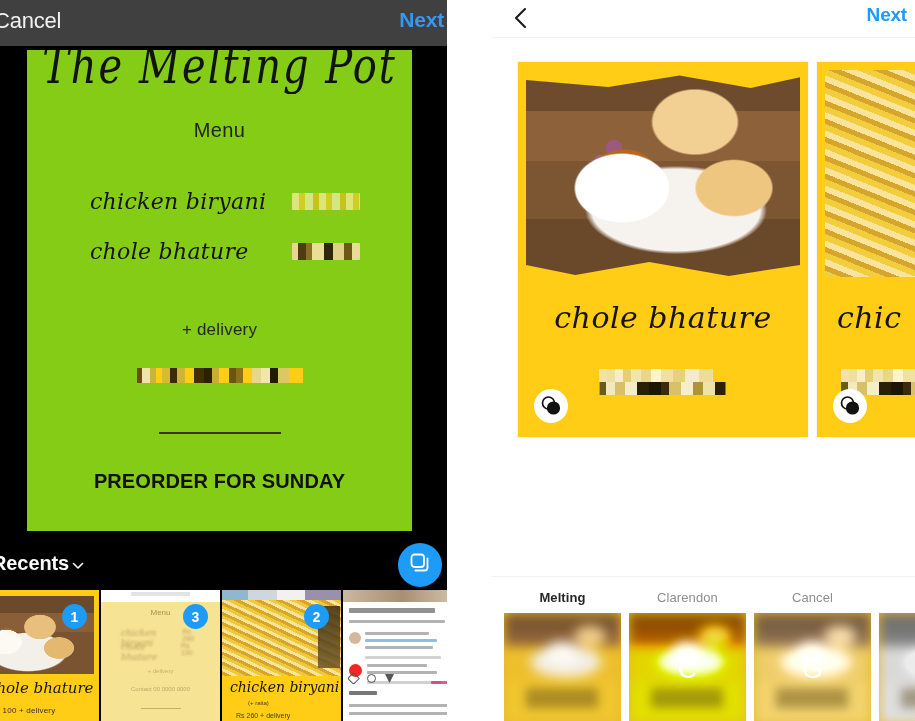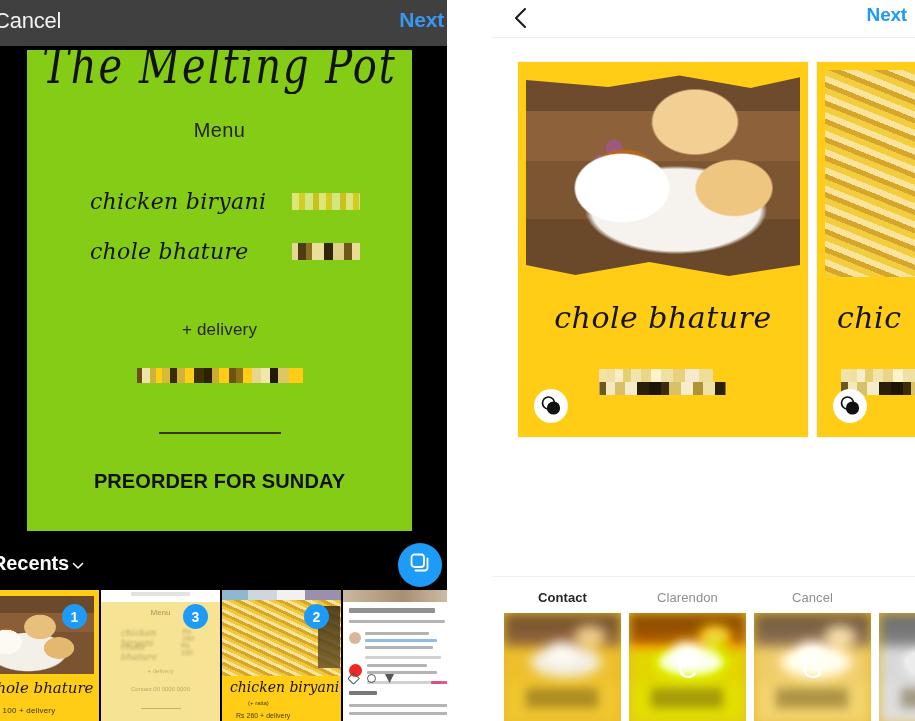--- a/index.html
+++ b/index.html
@@ -504,21 +504,21 @@
           </svg>
         </div>
       </div>
 
     </div>
 
     <div id="filter-strip">
       <div id="filter-row">
 
         <div class="filter-cell selected">
-          <div class="filter-name">Contact</div>
+          <div class="filter-name">Melting</div>
           <div class="filter-thumb">
             <div class="ft-inner"></div>
             <div class="ft-sub"></div>
           </div>
         </div>
 
         <div class="filter-cell clarendon">
           <div class="filter-name">Clarendon</div>
           <div class="filter-thumb">
             <div class="ft-inner"></div>

